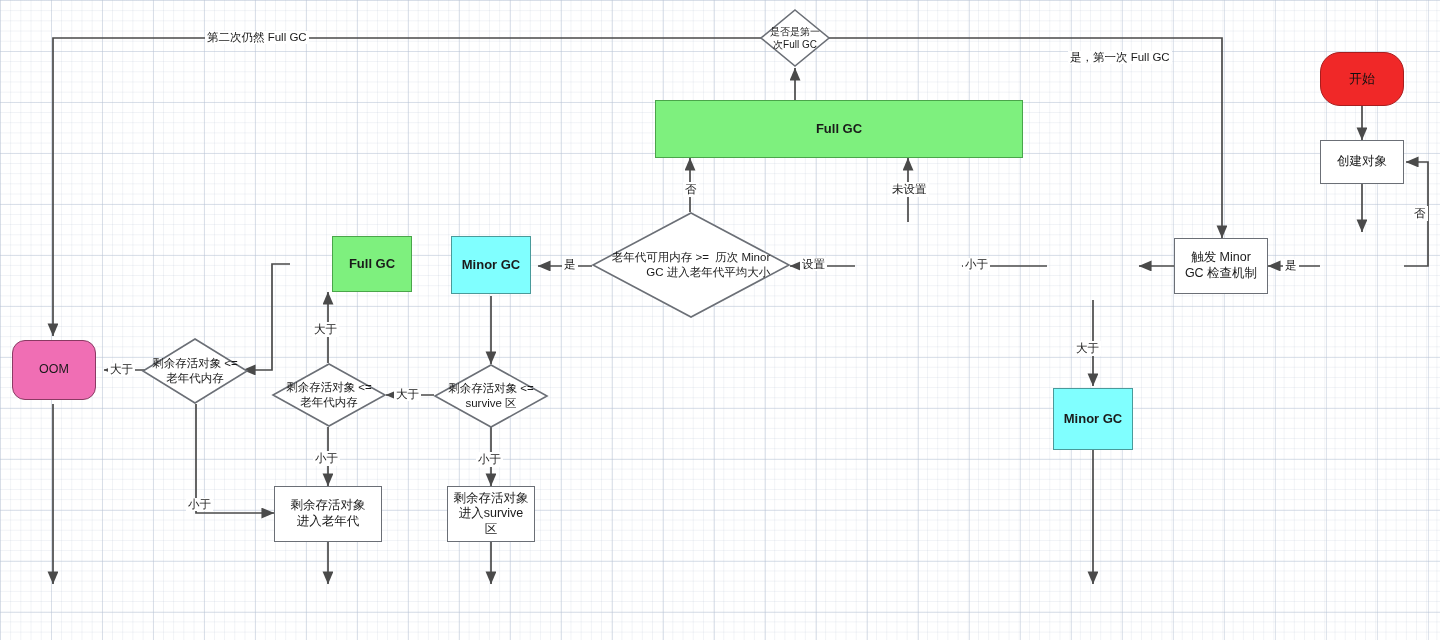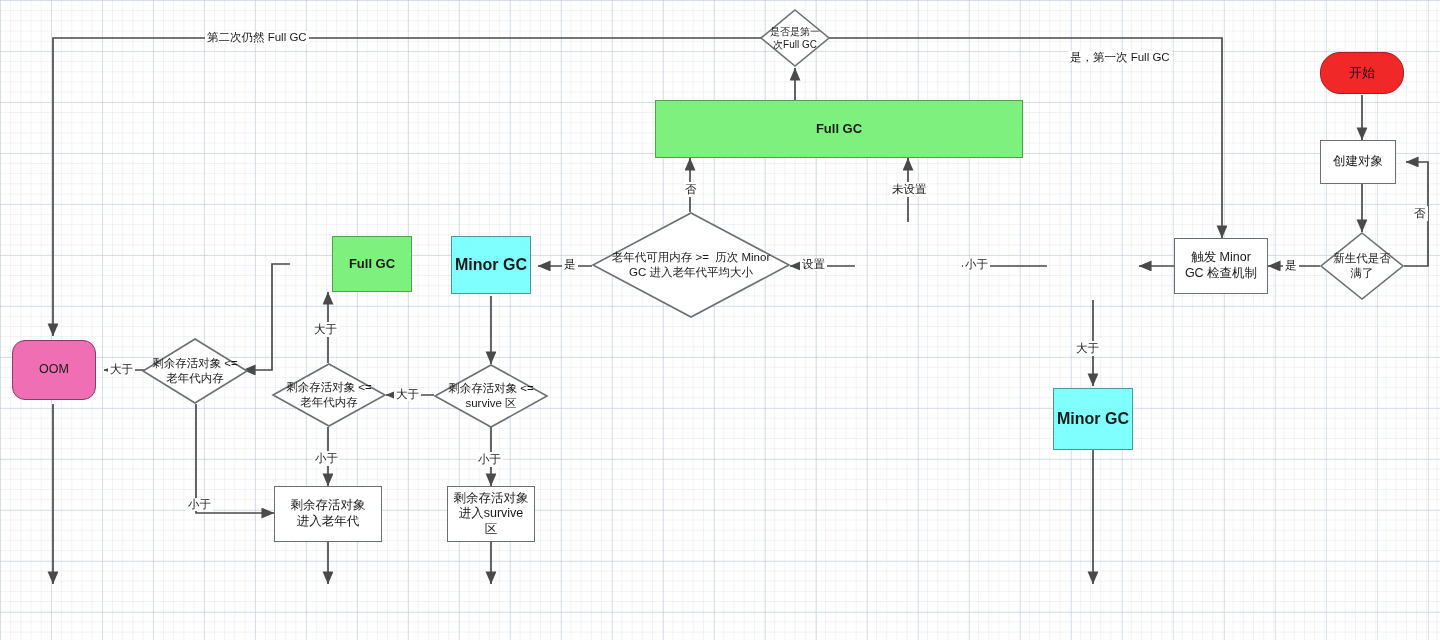--- a/index.html
+++ b/index.html
@@ -16,21 +16,21 @@
       linear-gradient(to bottom, rgba(190,200,215,.22) 1px, transparent 1px),
       linear-gradient(to right, rgba(175,188,208,.40) 1px, transparent 1px),
       linear-gradient(to bottom, rgba(175,188,208,.40) 1px, transparent 1px);
     background-size:10.2px 10.2px,10.2px 10.2px,51px 51px,51px 51px;
   }
   svg#wires{position:absolute;left:0;top:0;width:1440px;height:640px;}
   .node{position:absolute;box-sizing:border-box;display:flex;align-items:center;
         justify-content:center;text-align:center;color:#1a1a1a;line-height:1.25;}
   .rect{border:1.6px solid #6b6f76;background:#ffffff;font-size:12.5px;}
   .rect.green{background:#7ef07e;border-color:#4aa54a;font-weight:bold;font-size:13px;margin-left:44px;}
-  .rect.cyan{background:#80ffff;border-color:#4a9a9a;font-weight:bold;font-size:16px;}
+  .rect.cyan{background:#80ffff;border-color:#4a9a9a;font-weight:bold;font-size:13px;}
   .rect.pink{background:#f06eb4;border-color:#8a3a63;font-size:12.5px;border-radius:13px;}
   .terminator{border:1.8px solid #6b6f76;background:#ffffff;border-radius:20px;
               font-size:12.5px;}
   .terminator.red{background:#f02828;border-color:#a81d1d;font-size:13px;color:#111;}
   .diamond-wrap{position:absolute;}
   .diamond-wrap svg{position:absolute;left:0;top:0;overflow:visible;}
   .diamond-label{position:absolute;left:0;top:0;width:100%;height:100%;
       display:flex;align-items:center;justify-content:center;text-align:center;
       font-size:11.5px;color:#1a1a1a;line-height:1.3;white-space:nowrap;}
   .edge-label{position:absolute;font-size:11.5px;color:#1a1a1a;
@@ -97,52 +97,45 @@
       <path d="M290,264 L272,264 L272,370 L243,370" marker-end="url(#ah)"></path>
        OOM --&gt;
       <path d="M148,370 L104,370" marker-end="url(#ah)"></path>
        进入老年代 --&gt;
       <path d="M196,404 L196,513 L274,513" marker-end="url(#ah)"></path>
       
       <path d="M53,404 L53,584" marker-end="url(#ah)"></path>
     </g>
   </svg>
 
-  <div class="node terminator red" style="left:1320px;top:52px;width:84px;height:42px;">
+  <div class="node terminator red" style="left:1320px;top:52px;width:84px;height:54px;">
     <span>开始</span>
   </div>
 
-  <div class="node rect" style="left:1320px;top:140px;width:76px;height:44px;justify-content:center;">
+  <div class="node rect" style="left:1320px;top:140px;width:84px;height:44px;justify-content:center;">
     <span>创建对象</span>
   </div>
 
-  <div class="diamond-wrap" style="left:1320px;top:232px;width:84px;height:68px;">
-    <svg width="84" height="68" viewBox="0 0 84 68">
-      <polygon points="42,1 83,34 42,67 1,34" fill="#ffffff" stroke="#6b6f76" stroke-width="1.6"></polygon>
-    </svg>
-    <div class="diamond-label" style="white-space:pre;">新生代是否
-满了</div>
-  </div>
 
   <div class="node rect" style="left:1174px;top:238px;width:94px;height:56px;">
     <span style="white-space:pre;">触发 Minor
 GC 检查机制</span>
   </div>
 
 
   <div class="node rect cyan" style="left:1053px;top:388px;width:80px;height:62px;">
     <span>Minor GC</span>
   </div>
 
 
   <div class="diamond-wrap" style="left:592px;top:212px;width:198px;height:106px;">
     <svg width="198" height="106" viewBox="0 0 198 106">
       <polygon points="99,1 197,53 99,105 1,53" fill="#ffffff" stroke="#6b6f76" stroke-width="1.6"></polygon>
     </svg>
-    <div class="diamond-label" style="white-space:pre;">老年代可用内存 &gt;=  历次 Minor
+    <div class="diamond-label" style="white-space:pre;text-align:right;">老年代可用内存 &gt;=  历次 Minor
 GC 进入老年代平均大小</div>
   </div>
 
   <div class="node rect cyan" style="left:451px;top:236px;width:80px;height:58px;">
     <span>Minor GC</span>
   </div>
 
   <div class="diamond-wrap" style="left:434px;top:364px;width:114px;height:64px;">
     <svg width="114" height="64" viewBox="0 0 114 64">
       <polygon points="57,1 113,32 57,63 1,32" fill="#ffffff" stroke="#6b6f76" stroke-width="1.6"></polygon>

